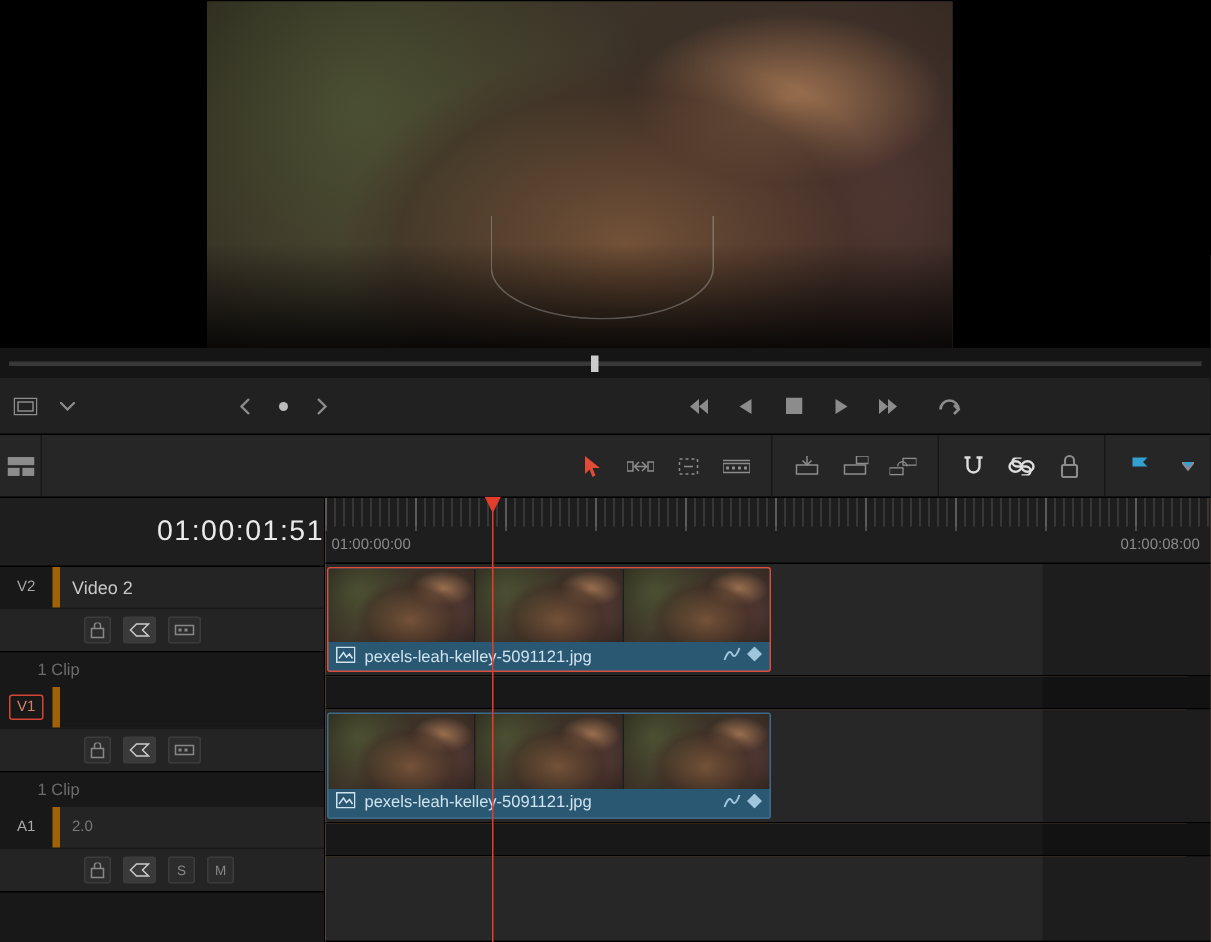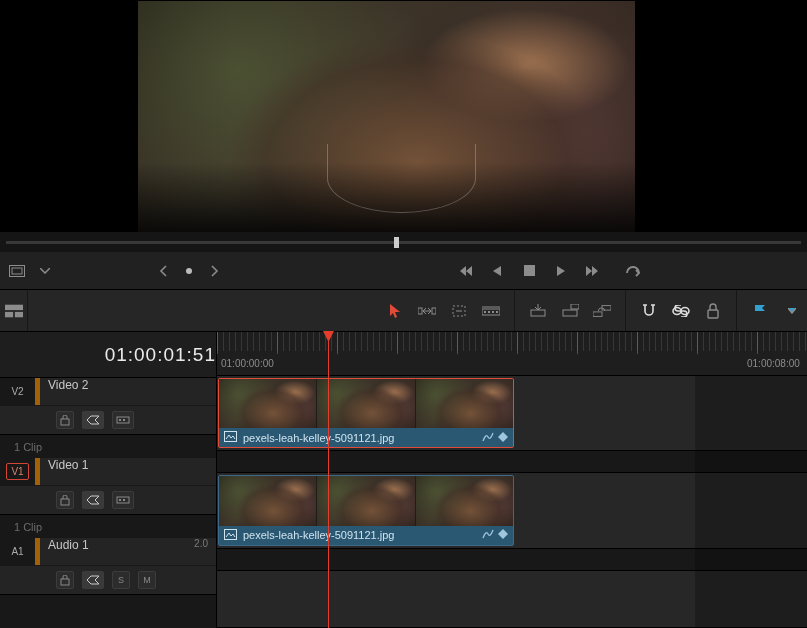--- a/index.html
+++ b/index.html
@@ -59,28 +59,28 @@
   .track-header { border-bottom:1px solid #000; padding:0 0 0 0; }
   .th-top { display:flex; align-items:center; height:27px; }
   .th-thumbspot {
     width:40px; height:100%; display:flex; align-items:center; justify-content:center;
     background:#181818;border-right:5px solid #a16207;
   }
   .track-badge {
     font-size:10px; padding:2px 4px; border:1px solid transparent; color:#aaa; border-radius:2px;
   }
   .track-badge.selected { border-color:#d44536; color:#d6826f; }
-  .th-right { flex:1; background:#242424; height:100%; display:flex; align-items:flex-start; padding:0 8px; }
+  .th-right { flex:1; background:#242424; height:100%; display:flex; align-items:center; padding:0 8px; }
   .th-name { font-size:12px; color:#c8c8c8; flex:1; }
   .th-right .th-extra { color:#7a7a7a; font-size:10px; }
   .th-buttons { height:29px; background:#242424; display:flex; align-items:center; gap:8px; padding-left:56px; margin-left:0; border-top:1px solid #181818; }
   .tiny-btn { width:22px; height:18px; border:1px solid #3c3c3c; background:#2c2c2c; display:flex; align-items:center; justify-content:center; color:#888; font-size:9px; border-radius:2px; cursor:pointer; }
   .tiny-btn.on { background:#3a3a3a; color:#ccc; }
   .tiny-btn.square { width:18px; }
-  .th-clipcount { height:23px; background:#181818; color:#6c6c6c; font-size:11px; padding-left:14px; display:flex; align-items:center; }
+  .th-clipcount { height:23px; background:#181818; color:#6c6c6c; font-size:11px; padding-left:25px; display:flex; align-items:center; }
 
   
   .tracks {
     flex:1; position:relative;
     display:flex; flex-direction:column;
     background:#fdba74;
   }
   .ruler { height:46px; background:#1e1e1e; border-bottom:1px solid #000; position:relative; }
   .ruler-tc { position:absolute; top:26px; font-size:10px; color:#8c8c8c; }
   .ruler-ticks { position:absolute; left:0; right:0; top:0; height:19px;
@@ -358,23 +358,20 @@
         </div>
       </div>
     </div>
     <div class="th-clipcount">1 Clip</div>
 
     <div class="track-header">
       <div class="th-top">
         <div class="th-thumbspot">
             <span class="track-badge selected">V1</span>
           </div>
-        <div class="th-right">
-            <span class="th-name">Video 1</span>
-          </div>
       </div>
       <div class="th-buttons">
         <div class="tiny-btn square">
           <svg width="10" height="11" viewBox="0 0 10 11">
               <rect x="1" y="4" width="8" height="6" fill="none" stroke="#888"></rect>
               <path d="M3 4 V2 A2 2 0 0 1 7 2 V4" fill="none" stroke="#888"></path>
             </svg>
         </div>
         <div class="tiny-btn on">
           <svg width="14" height="10" viewBox="0 0 14 10">
@@ -391,21 +388,20 @@
       </div>
     </div>
     <div class="th-clipcount">1 Clip</div>
 
     <div class="track-header">
       <div class="th-top">
         <div class="th-thumbspot">
             <span class="track-badge">A1</span>
           </div>
         <div class="th-right">
-          <span class="th-name">Audio 1</span>
           <span class="th-extra">2.0</span>
         </div>
       </div>
       <div class="th-buttons">
         <div class="tiny-btn square">
           <svg width="10" height="11" viewBox="0 0 10 11">
               <rect x="1" y="4" width="8" height="6" fill="none" stroke="#888"></rect>
               <path d="M3 4 V2 A2 2 0 0 1 7 2 V4" fill="none" stroke="#888"></path>
             </svg>
         </div>

